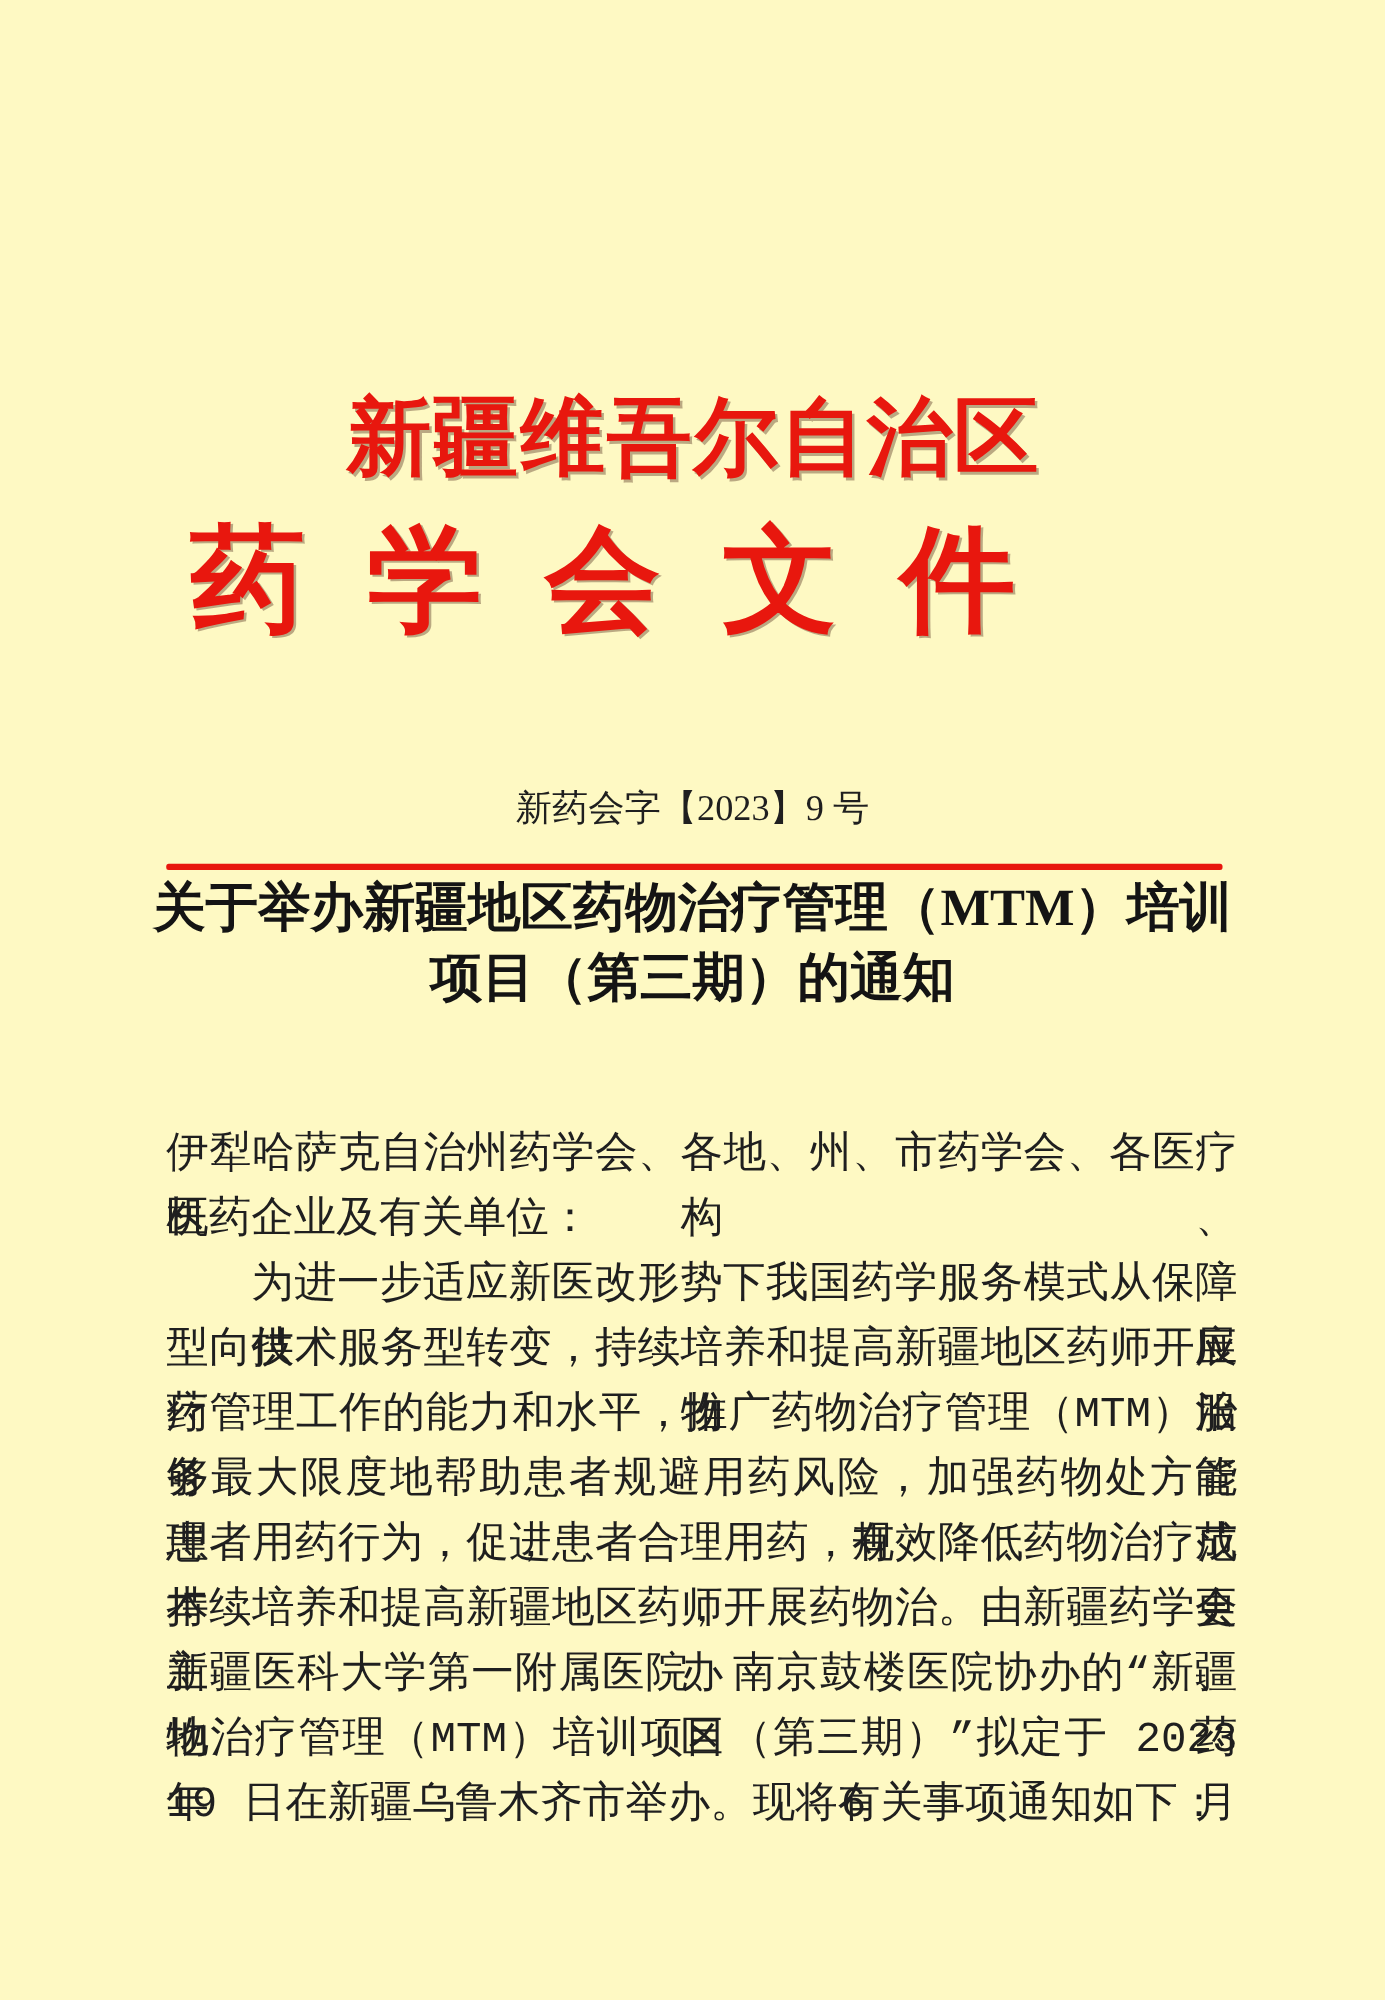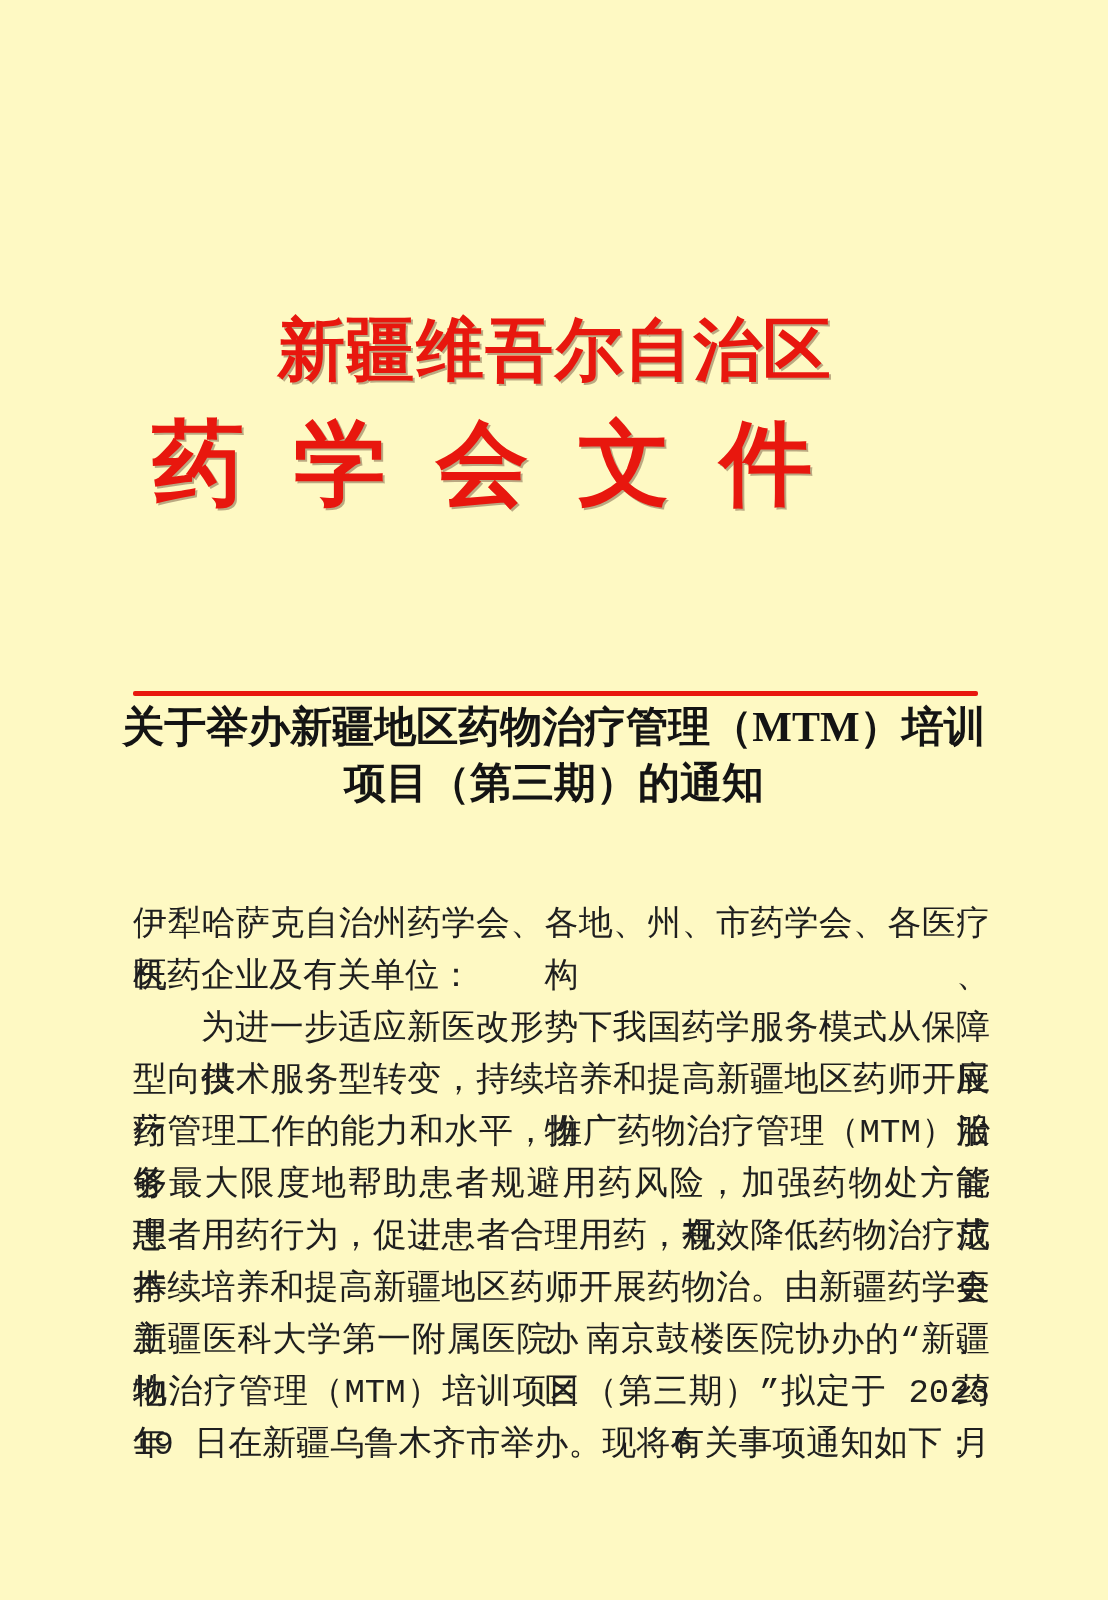--- a/index.html
+++ b/index.html
@@ -103,20 +103,21 @@
 </style>
 </head>
 <body>
 
 <div class="doc">
 
   <div class="hdr1">新疆维吾尔自治区</div>
 
   <div class="hdr2">药学会文件</div>
 
+  <div class="docnum">新药会字【2023】9 号</div>
 
   <div class="rule"></div>
 
   <div class="title">
     <div>关于举办新疆地区药物治疗管理（MTM）培训</div>
     <div>项目（第三期）的通知</div>
   </div>
 
   <div class="bodyblock">
     <div class="bl jl">伊犁哈萨克自治州药学会、各地、州、市药学会、各医疗机构、</div>

